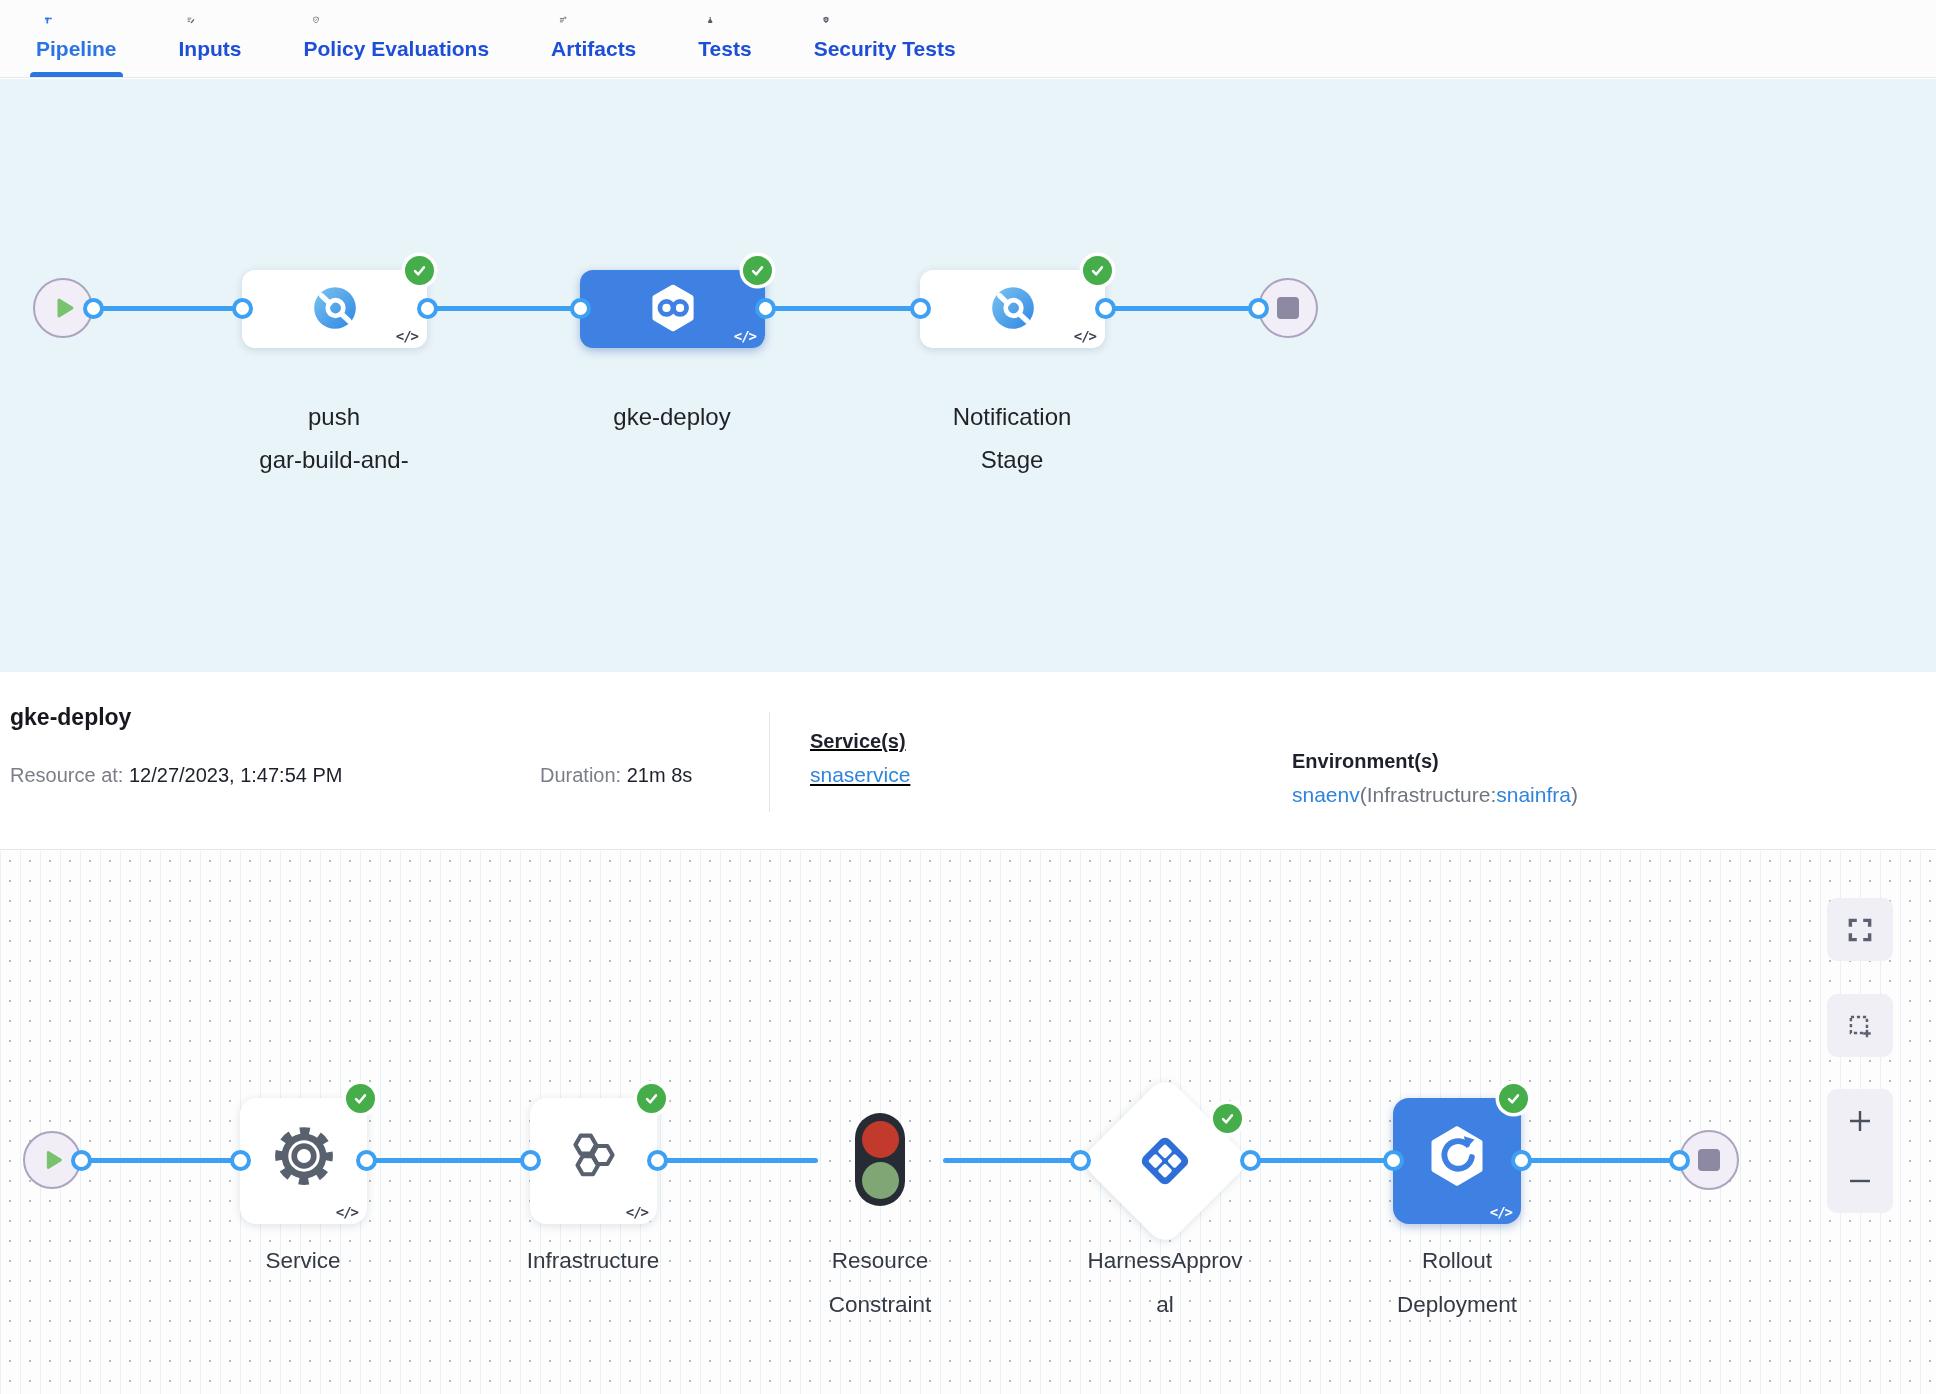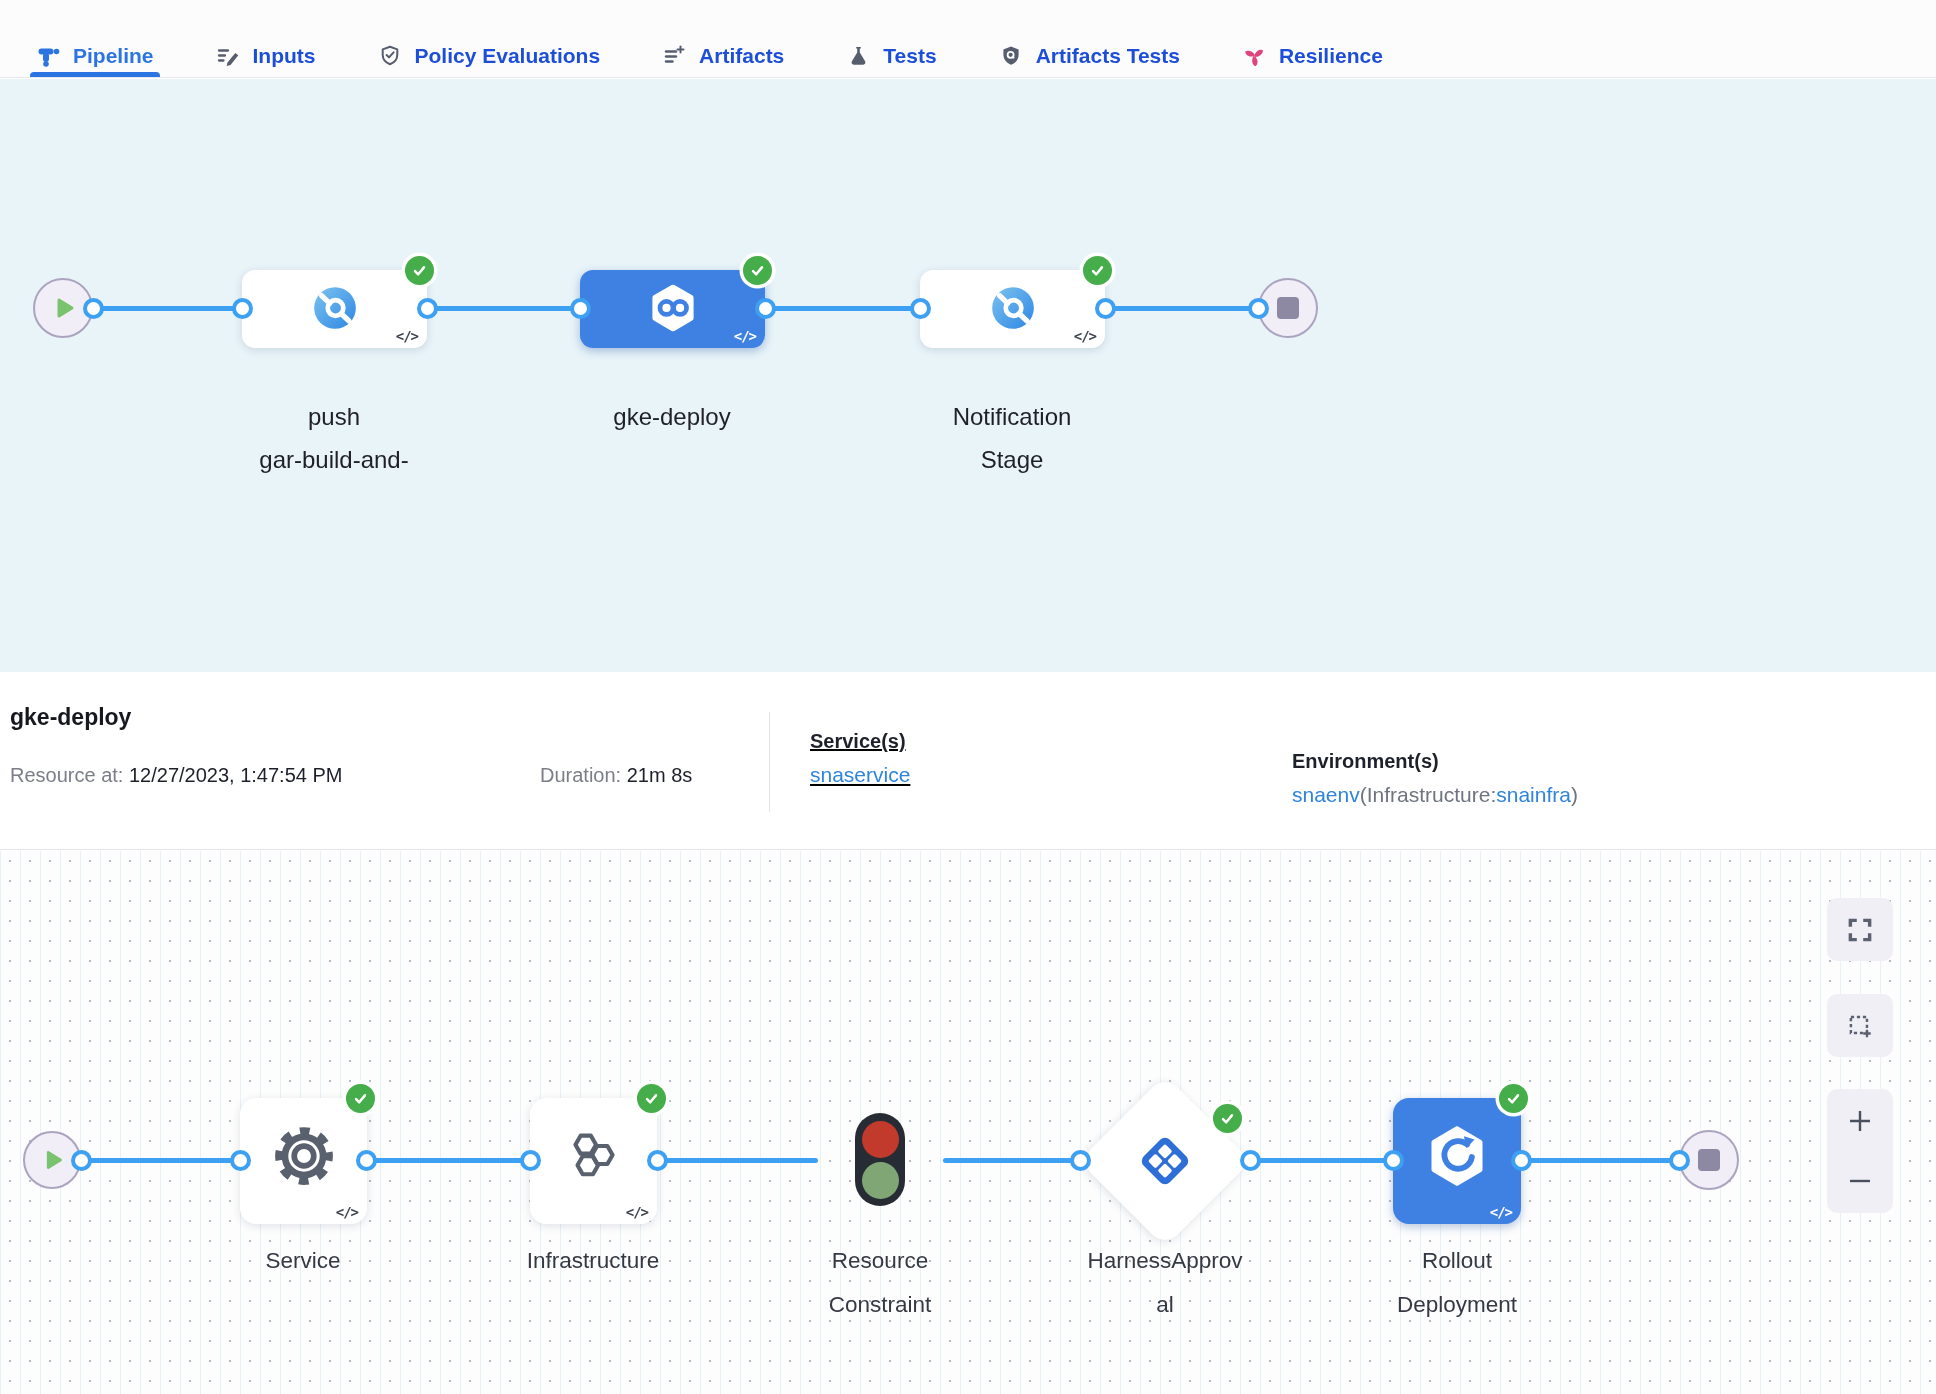--- a/index.html
+++ b/index.html
@@ -8,22 +8,22 @@
     font-family:"Liberation Sans", sans-serif;
     background:#ffffff; position:relative;
   }
   
   .tabbar {
     position:absolute; left:0; top:0; width:1936px; height:78px;
     background:#fcfcfd; border-bottom:1px solid #e6e8ec;
     display:flex; align-items:stretch; padding-left:30px;
   }
   .tab {
-    position:relative; display:flex; align-items:flex-end; gap:13px;
-    margin-right:50px; padding:9px 6px; cursor:pointer;
+    position:relative; display:flex; align-items:flex-start; gap:13px;
+    margin-right:50px; padding:16px 6px; cursor:pointer;flex-direction:column;
   }
   .tab .tlabel { font-size:21px; font-weight:600; color:#1d4ed8; white-space:nowrap; }
   .tab.active .tlabel { color:#2b74e2; }
   .tab.active::after {
     content:""; position:absolute; left:0; right:0; bottom:0; height:5px;
     background:#2b74e2; border-radius:4px 4px 0 0;
   }
   .ticon { width:24px; height:24px; display:block; }
   
   .stage-canvas {
@@ -174,29 +174,21 @@
       <path d="M10.2 3h4.6v1.6h-1v3.9l5.3 8.8c.9 1.5-.2 3.4-1.9 3.4H7.8c-1.7 0-2.8-1.9-1.9-3.4l5.3-8.8V4.6h-1z" fill="#565d6d"></path>
     </svg>
     <span class="tlabel">Tests</span>
   </div>
   <div class="tab">
     <svg class="ticon" viewBox="0 0 24 24">
       <path d="M12 2.6l7.6 2.8v5.2c0 5-3.1 8.4-7.6 10.1-4.5-1.7-7.6-5.1-7.6-10.1V5.4z" fill="#565d6d"></path>
       <circle cx="11.6" cy="10.8" r="3" fill="none" stroke="#ffffff" stroke-width="1.8"></circle>
       <circle cx="14.4" cy="13.6" r="1.1" fill="#ffffff"></circle>
     </svg>
-    <span class="tlabel">Artifacts Tests</span>
-  </div>
-  <div class="tab">
-    <svg class="ticon" viewBox="0 0 24 24" fill="#e0447f">
-      <path d="M12.5 11.7 C13.5 7 17.5 4.5 21 6.2 C20.8 10.2 17.5 12.8 13.2 12.9 Z"></path>
-      <path d="M12.5 11.7 C13.5 7 17.5 4.5 21 6.2 C20.8 10.2 17.5 12.8 13.2 12.9 Z" transform="rotate(120 12.5 12)"></path>
-      <path d="M12.5 11.7 C13.5 7 17.5 4.5 21 6.2 C20.8 10.2 17.5 12.8 13.2 12.9 Z" transform="rotate(240 12.5 12)"></path>
-    </svg>
-    <span class="tlabel">Resilience</span>
+    <span class="tlabel">Security Tests</span>
   </div>
 </div>
 
 <div class="stage-canvas">
 
   <div class="seg" style="left:93px;  top:226.5px; width:149px;"></div>
   <div class="seg" style="left:427px; top:226.5px; width:153px;"></div>
   <div class="seg" style="left:765px; top:226.5px; width:155px;"></div>
   <div class="seg" style="left:1105px;top:226.5px; width:153px;"></div>
 

